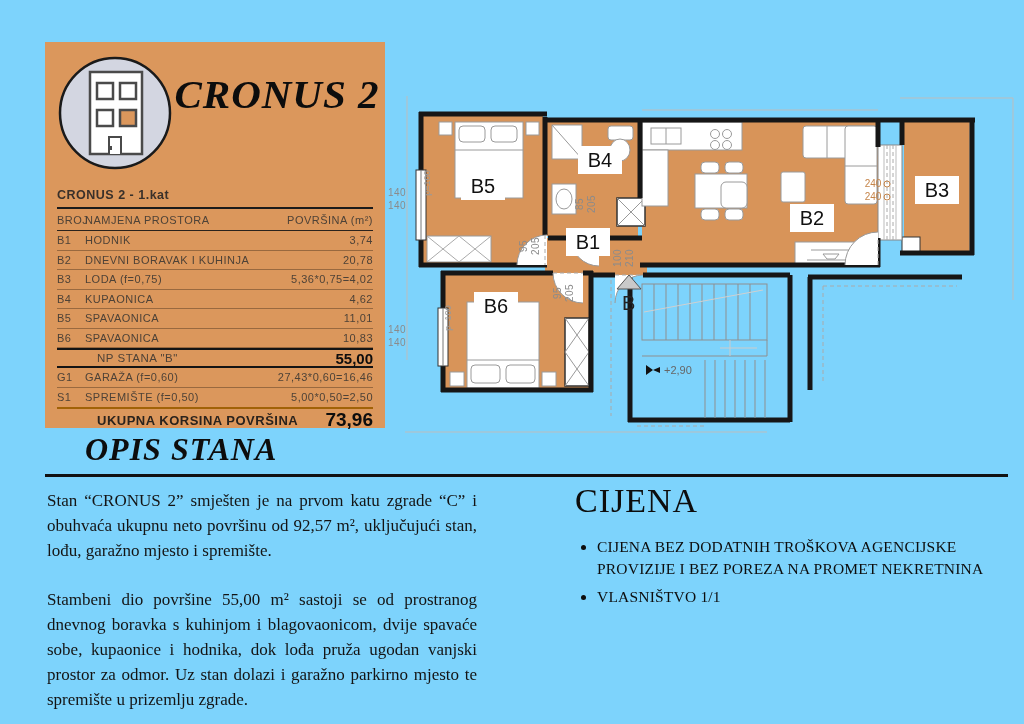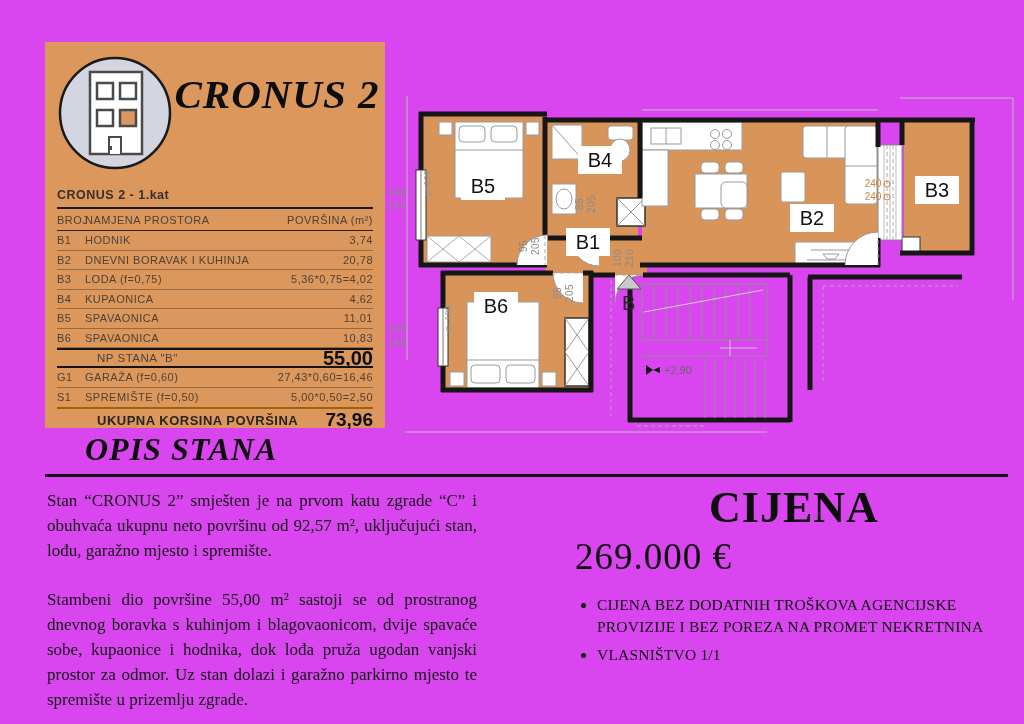--- a/index.html
+++ b/index.html
@@ -1,17 +1,17 @@
 <!DOCTYPE html>
 <html><head>
 <meta charset="utf-8">
 <style>
   * { margin:0; padding:0; box-sizing:border-box; }
   body { background:#e8e8e8; font-family:"Liberation Serif", serif; }
-  .page { position:relative; width:1024px; height:724px; background:#d946ef; overflow:hidden; }
+  .page { position:relative; width:1024px; height:724px; background:#7dd3fc; overflow:hidden; }
 
   
   .card { position:absolute; left:45px; top:42px; width:340px; height:386px;
           background:#DB975C; }
   .card-logo-row { position:relative; height:140px; }
   .card-title { position:absolute; left:128px; top:28px; width:208px; text-align:center;
                 font-family:"Liberation Serif", serif; font-style:italic; font-weight:700;
                 font-size:41px; letter-spacing:1px; color:#0d0d0d; }
   .logo-svg { position:absolute; left:12px; top:13px; }
 
@@ -22,34 +22,34 @@
   .hdr  { display:flex; align-items:center; font-size:11px; padding:5px 0 4px 0;
           border-bottom:1.5px solid #2b231d; }
   .row  { display:flex; align-items:center; font-size:11px; height:19.5px;
           border-bottom:1px solid rgba(61,42,25,.42); }
   .c-id   { width:28px; }
   .c-name { flex:1; }
   .c-area { text-align:right; }
   .sub  { display:flex; align-items:center; height:20px; font-size:11.5px;
           border-top:2px solid #141414; border-bottom:2px solid #141414; }
   .sub .c-name { padding-left:40px; }
-  .sub .c-area { font-size:20px; font-weight:700; color:#0d0d0d; letter-spacing:0; }
+  .sub .c-area { font-size:15px; font-weight:700; color:#0d0d0d; letter-spacing:0; }
   .tot  { display:flex; align-items:center; height:24px; border-top:2px solid #a16207; }
   .tot .c-name { padding-left:40px; font-size:13px; font-weight:700; color:#2b231d; }
   .tot .c-area { font-size:19px; font-weight:700; color:#0d0d0d; letter-spacing:0; }
 
   
   .opis { position:absolute; left:85px; top:431px; font-style:italic; font-weight:700;
           font-size:32px; letter-spacing:1px; color:#0d0d0d; }
   .rule { position:absolute; left:45px; top:474px; width:963px; height:3px; background:#111; }
   .desc { position:absolute; left:47px; top:489px; width:430px; font-size:17px;
           line-height:1.47; text-align:justify; color:#141414; }
   .desc p + p { margin-top:24px; }
   .price { position:absolute; left:575px; top:482px; width:438px; color:#0d0d0d; }
-  .price-h { font-weight:700; font-size:44px; letter-spacing:1px;text-align:center; }
+  .price-h { font-weight:400; font-size:34px; letter-spacing:1px; }
   .price-a { font-size:37px; margin-top:2px; letter-spacing:1px; }
   .price ul { margin:16px 0 0 22px; }
   .price li { font-size:15.5px; line-height:1.4; letter-spacing:.2px; margin-bottom:7px; }
 
   
   .plan { position:absolute; left:375px; top:88px; }
   .plan text { font-family:"Liberation Sans", sans-serif; }
   .roomlbl { font-size:20px; fill:#111; }
   .dim { font-size:10px; fill:#8b8b8b; letter-spacing:.5px; }
   .dim2 { font-size:9px; fill:#999; }
@@ -364,20 +364,19 @@
   <div class="opis">OPIS STANA</div>
   <div class="rule"></div>
 
   <div class="desc">
     <p>Stan “CRONUS 2” smješten je na prvom katu zgrade “C” i obuhvaća ukupnu neto površinu od 92,57 m², uključujući stan, lođu, garažno mjesto i spremište.</p>
     <p>Stambeni dio površine 55,00 m² sastoji se od prostranog dnevnog boravka s kuhinjom i blagovaonicom, dvije spavaće sobe, kupaonice i hodnika, dok lođa pruža ugodan vanjski prostor za odmor. Uz stan dolazi i garažno parkirno mjesto te spremište u prizemlju zgrade.</p>
   </div>
 
   <div class="price">
     <div class="price-h">CIJENA</div>
-    <div class="price-a">269.000 €</div>
     <ul>
       <li>CIJENA BEZ DODATNIH TROŠKOVA AGENCIJSKE PROVIZIJE I BEZ POREZA NA PROMET NEKRETNINA</li>
       <li>VLASNIŠTVO 1/1</li>
     </ul>
   </div>
 
 </div>
 
 </body></html>

